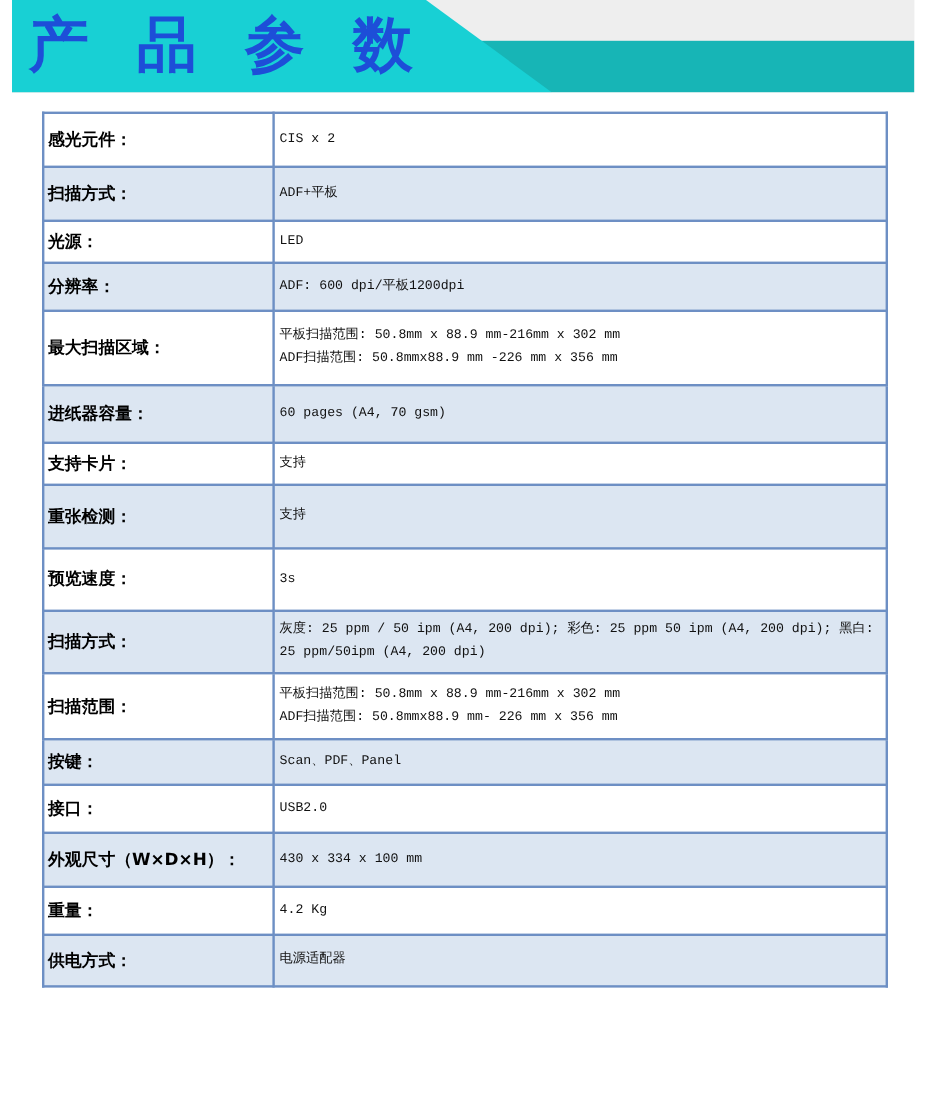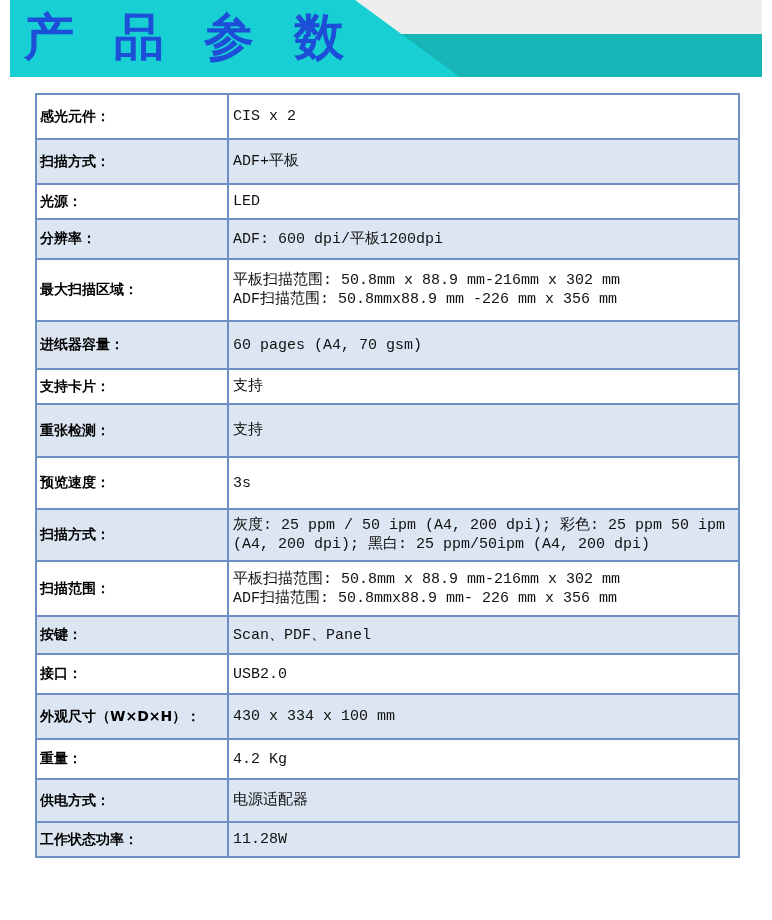--- a/index.html
+++ b/index.html
@@ -6,21 +6,21 @@
     body { width:772px; height:920px; position:relative; overflow:hidden; font-family:"DejaVu Sans", sans-serif; }
     .banner { position:absolute; left:10px; top:0; width:752px; height:77px; background:#eeeeee; overflow:hidden; }
     .banner-dark { position:absolute; left:0; top:34px; width:752px; height:43px; background:#17b5b6; }
     .banner-cyan { position:absolute; left:0; top:0; width:450px; height:77px; background:#18d0d4;
                    clip-path: polygon(0 0, 345px 0, 450px 77px, 0 77px); }
     .banner-title { position:absolute; left:14px; top:4px; font-size:50px; font-weight:bold; color:#1d4ed8;
                     letter-spacing:40px; font-family:Liberation Sans, sans-serif; line-height:66px; }
     table.spec { position:absolute; left:35px; top:93px; width:705px; border-collapse:collapse;border-radius:24px; }
     table.spec td { border:2px solid #6d8fc4; padding:0 4px; vertical-align:middle; }
     table.spec td.k { width:183px; font-weight:bold; font-size:14px; color:#000; font-family:"DejaVu Sans", sans-serif; padding-left:3px; }
-    table.spec td.v { font-size:15px; color:#111; font-family:"Liberation Mono", "DejaVu Sans Mono", monospace; line-height:19px; }
+    table.spec td.v { font-size:11px; color:#111; font-family:"Liberation Mono", "DejaVu Sans Mono", monospace; line-height:19px; }
     tr.alt td { background:#dce6f2; }
     tr.wht td { background:#ffffff; }
   </style>
 </head>
 <body>
 
 <div class="banner">
   <div class="banner-dark"></div>
   <div class="banner-cyan"></div>
   <div class="banner-title">产品参数</div>
@@ -87,18 +87,14 @@
         <td class="v" style="white-space: pre-line;">430 x 334 x 100 mm</td>
       </tr>
       <tr class="wht" style="height: 40px;">
         <td class="k">重量：</td>
         <td class="v" style="white-space: pre-line;">4.2 Kg</td>
       </tr>
       <tr class="alt" style="height: 43px;">
         <td class="k">供电方式：</td>
         <td class="v" style="white-space: pre-line;">电源适配器</td>
       </tr>
-      <tr class="alt" style="height: 35px;">
-        <td class="k">工作状态功率：</td>
-        <td class="v" style="white-space: pre-line;">11.28W</td>
-      </tr>
     </tbody>
 </table>
 
 </body></html>

